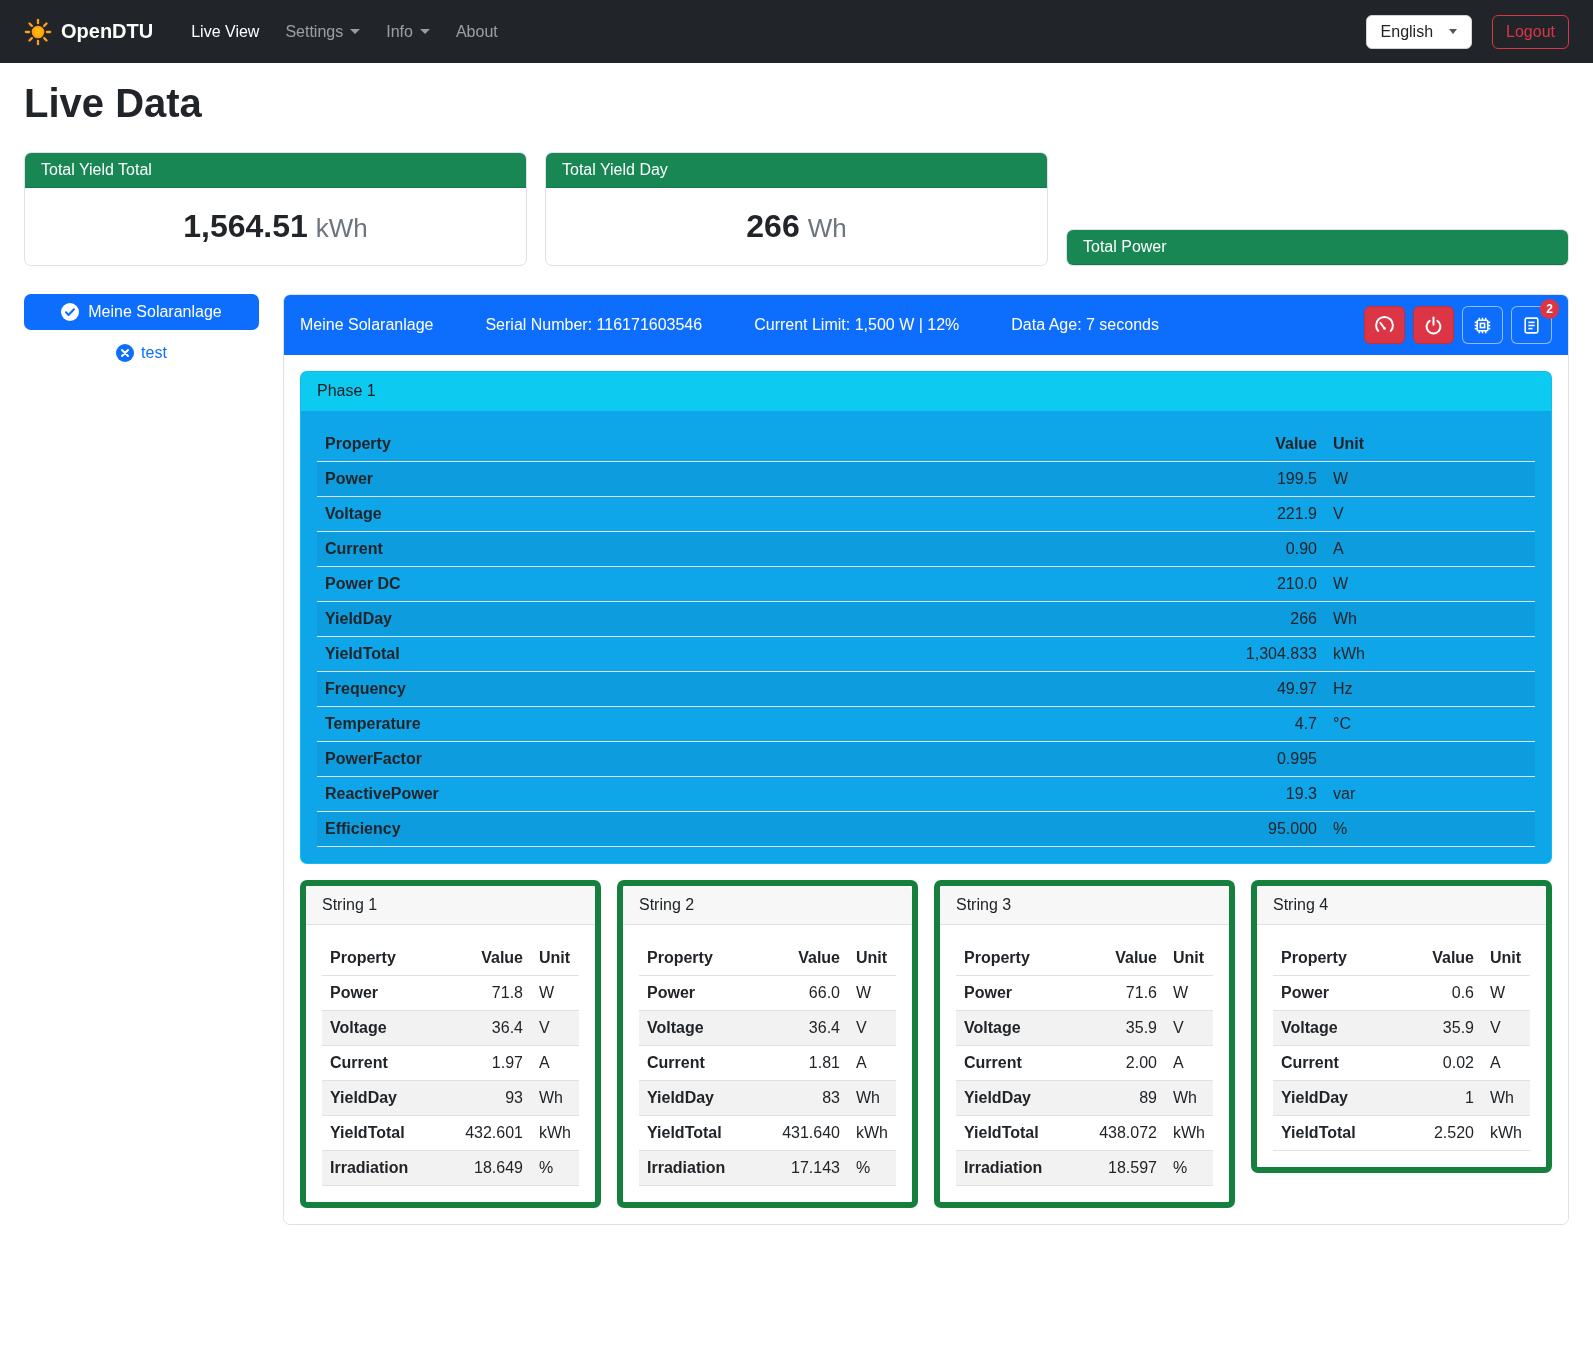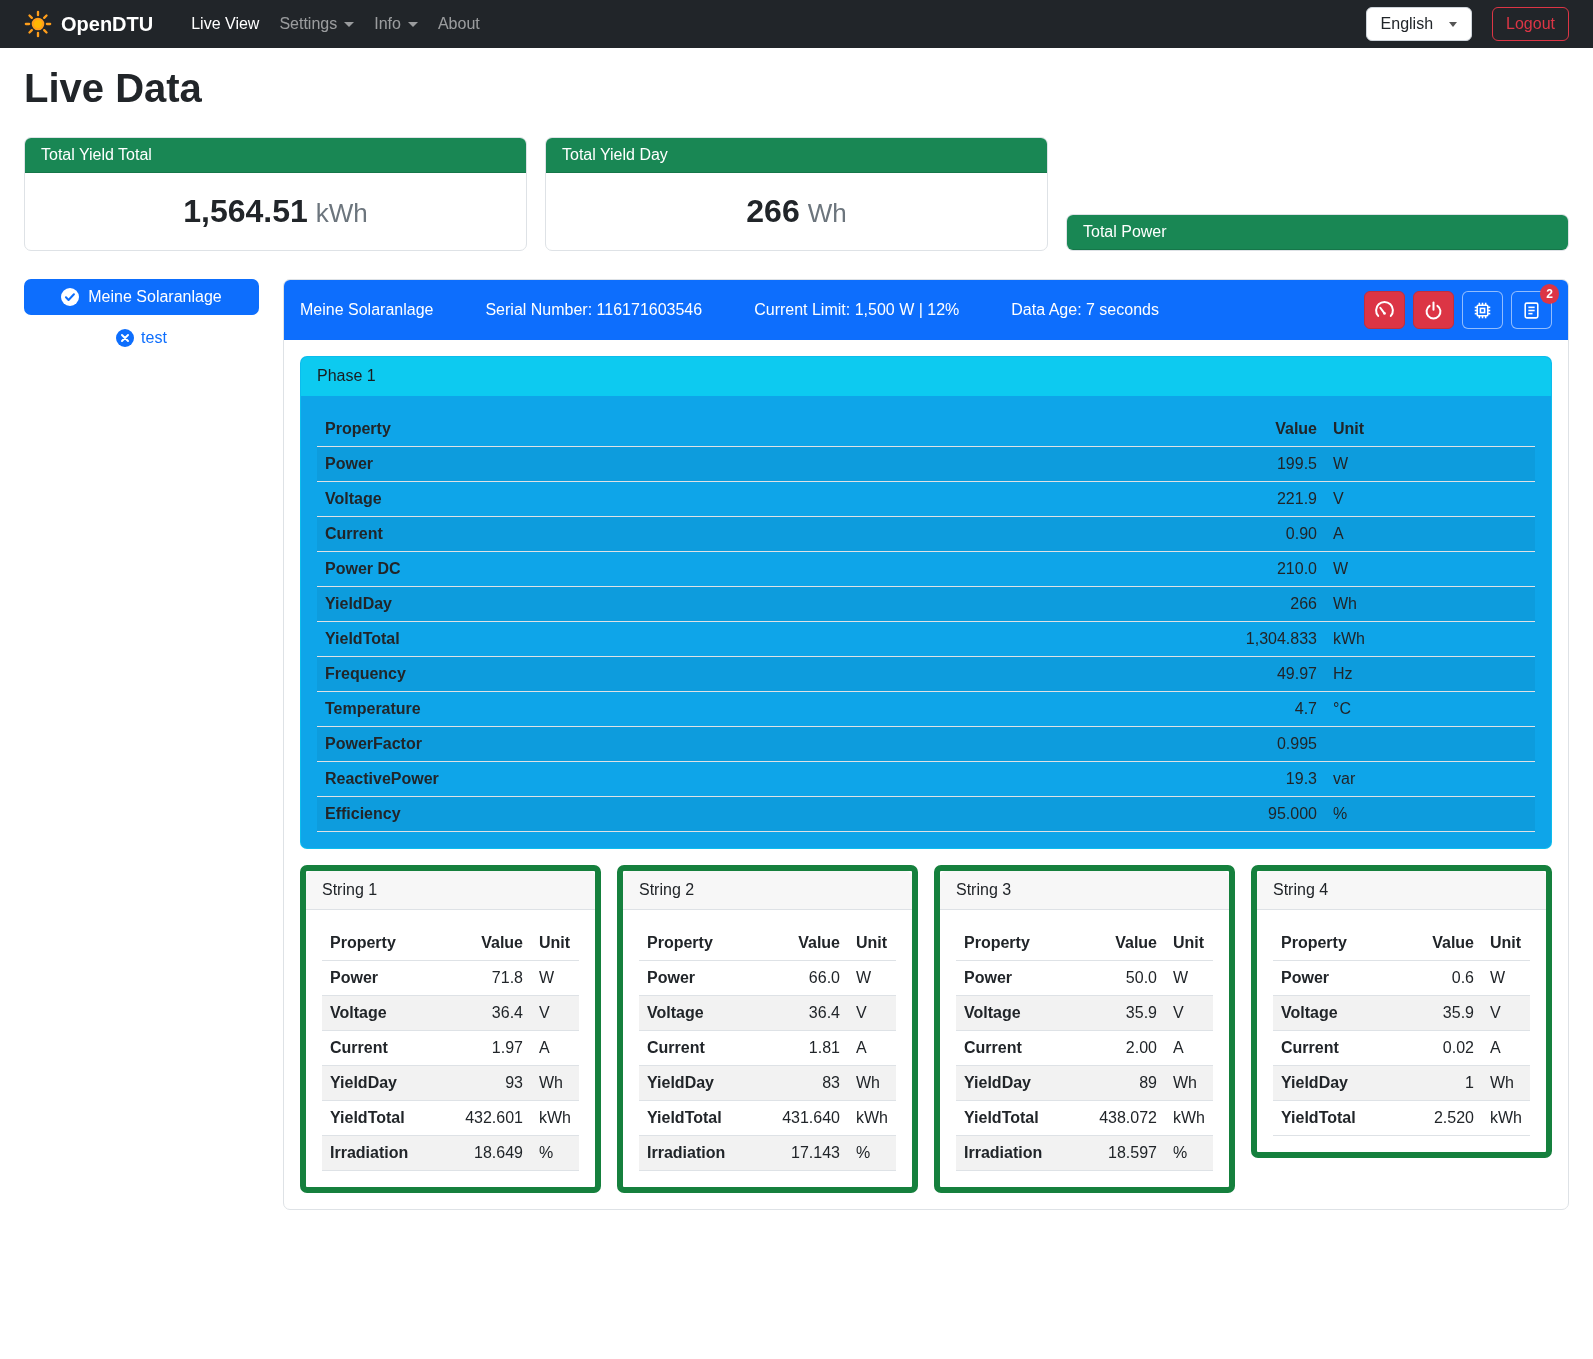--- a/index.html
+++ b/index.html
@@ -9,31 +9,31 @@
     min-height: 1359px;
     background: #ffffff;
     color: #212529;
     font-family: "Liberation Sans", sans-serif;
     font-size: 16px;
   }
 
   
   .navbar {
     background: #212529;
-    height: 48px;
+    height: 63px;
     display: flex;
     align-items: center;
     padding: 0 24px;
   }
   .brand {
     display: flex; align-items: center; gap: 9px;
     color: #fff; font-size: 20px; font-weight: 700;
     margin-right: 28px; cursor: pointer; text-decoration: none;
   }
-  .nav-links { display: flex; }
+  .nav-links { display: flex; gap: 6px; }
   .nav-link {
     color: rgba(255,255,255,.55);
     padding: 8px 10px; cursor: pointer; text-decoration: none;
     display: flex; align-items: center;
   }
   .nav-link.active { color: #fff; }
   .caret {
     display: inline-block; margin-left: 7px;
     border-top: 5px solid currentColor;
     border-left: 5px solid transparent;
@@ -481,21 +481,21 @@
               <thead>
                 <tr>
                   <th>Property</th>
                   <th class="val">Value</th>
                   <th class="unit">Unit</th>
                 </tr>
               </thead>
               <tbody>
                   <tr>
                     <th>Power</th>
-                    <td class="val">50.0</td>
+                    <td class="val">71.6</td>
                     <td class="unit">W</td>
                   </tr>
                   <tr>
                     <th>Voltage</th>
                     <td class="val">35.9</td>
                     <td class="unit">V</td>
                   </tr>
                   <tr>
                     <th>Current</th>
                     <td class="val">2.00</td>

